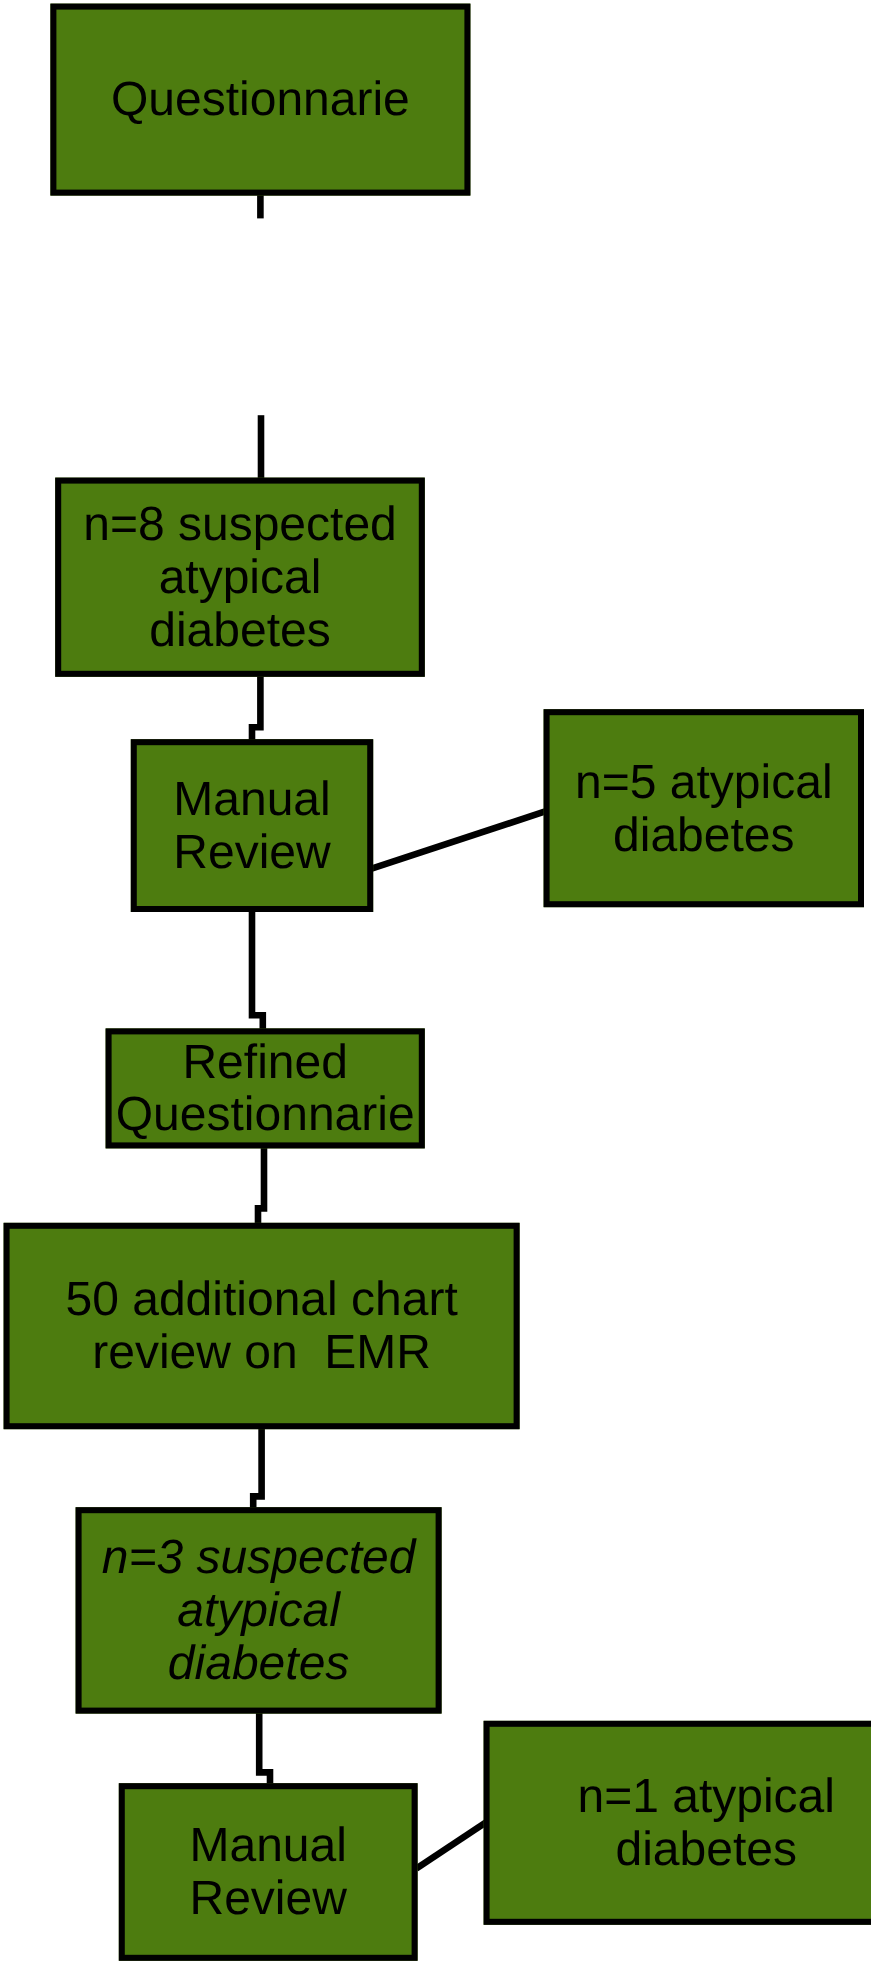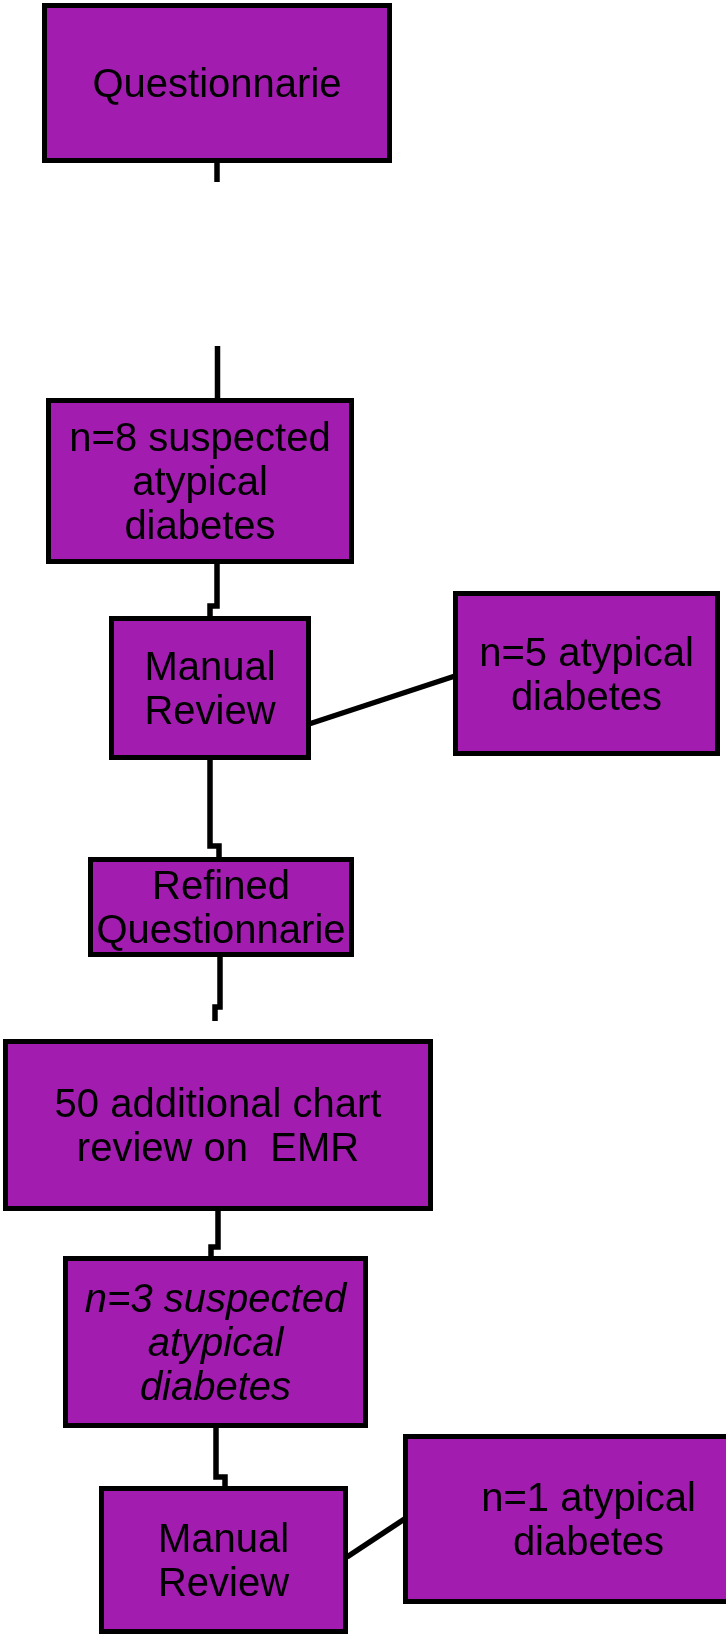--- a/index.html
+++ b/index.html
@@ -21,21 +21,21 @@
     fill: none;
     stroke: #000000;
     stroke-width: 5.5;
     stroke-linejoin: miter;
     stroke-linecap: butt;
   }
   .box {
     position: absolute;
     box-sizing: border-box;
     border: 5px solid #000000;
-    background: #a21caf;
+    background: #4d7c0f;
     z-index: 1;
     display: flex;
     align-items: center;
     justify-content: center;
   }
   .label {
     white-space: pre-wrap;
     text-align: center;
     font-size: 40px;
     line-height: 1.1;
@@ -78,21 +78,21 @@
   <div class="box" style="left:453px; top:591px; width:267px; height:165px;">
     <span class="label">n=5 atypical
 diabetes</span>
   </div>
 
   <div class="box" style="left:88px; top:857px; width:266px; height:100px;">
     <span class="label">Refined
 Questionnarie</span>
   </div>
 
-  <div class="box" style="left:3px; top:1019px; width:430px; height:172px;margin-top:20px;">
+  <div class="box" style="left:3px; top:1019px; width:430px; height:172px;">
     <span class="label">50 additional chart
 review on  EMR</span>
   </div>
 
   <div class="box" style="left:63px; top:1256px; width:305px; height:172px;font-style:italic;">
     <span class="label">n=3 suspected
 atypical
 diabetes</span>
   </div>
 

